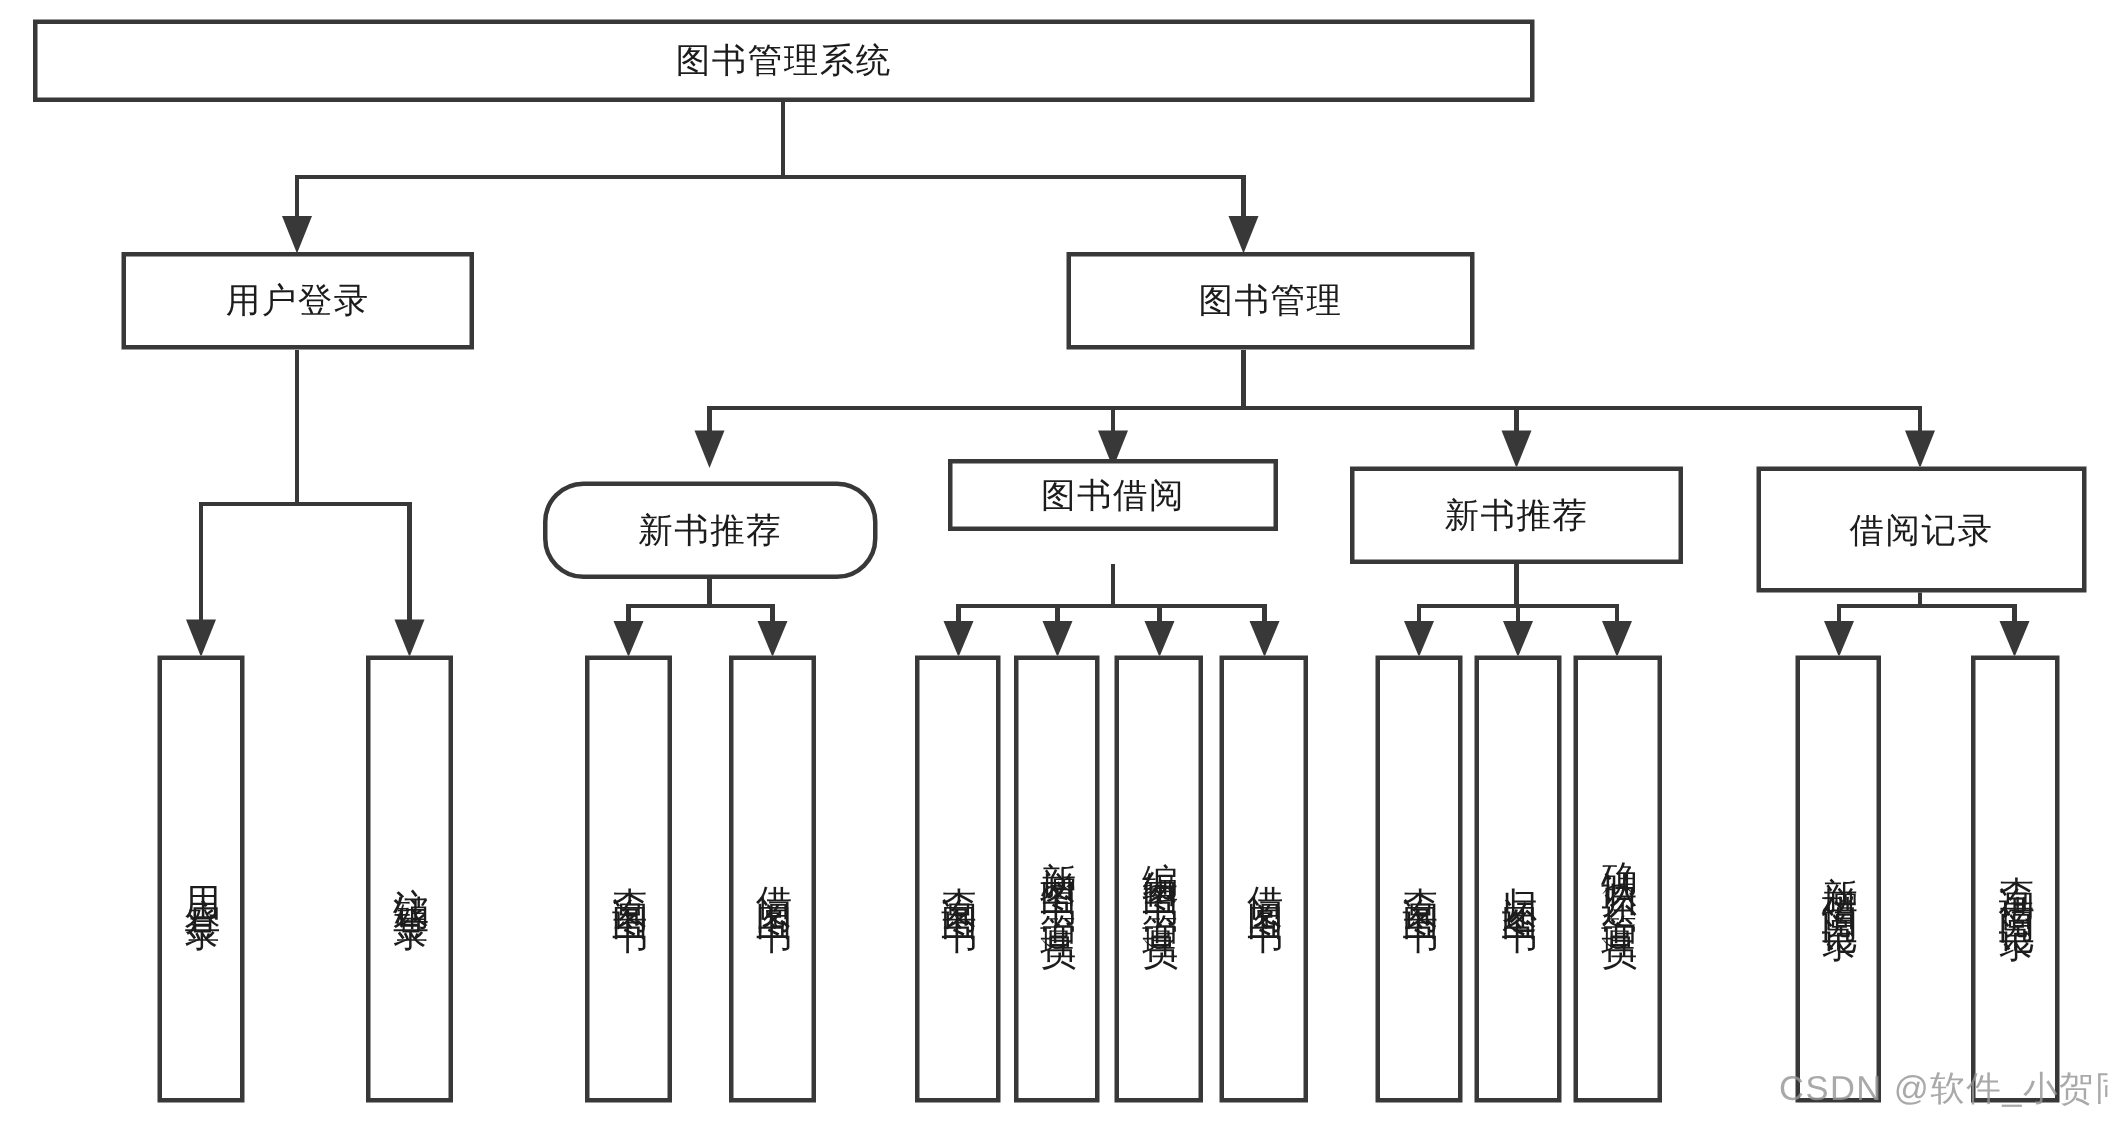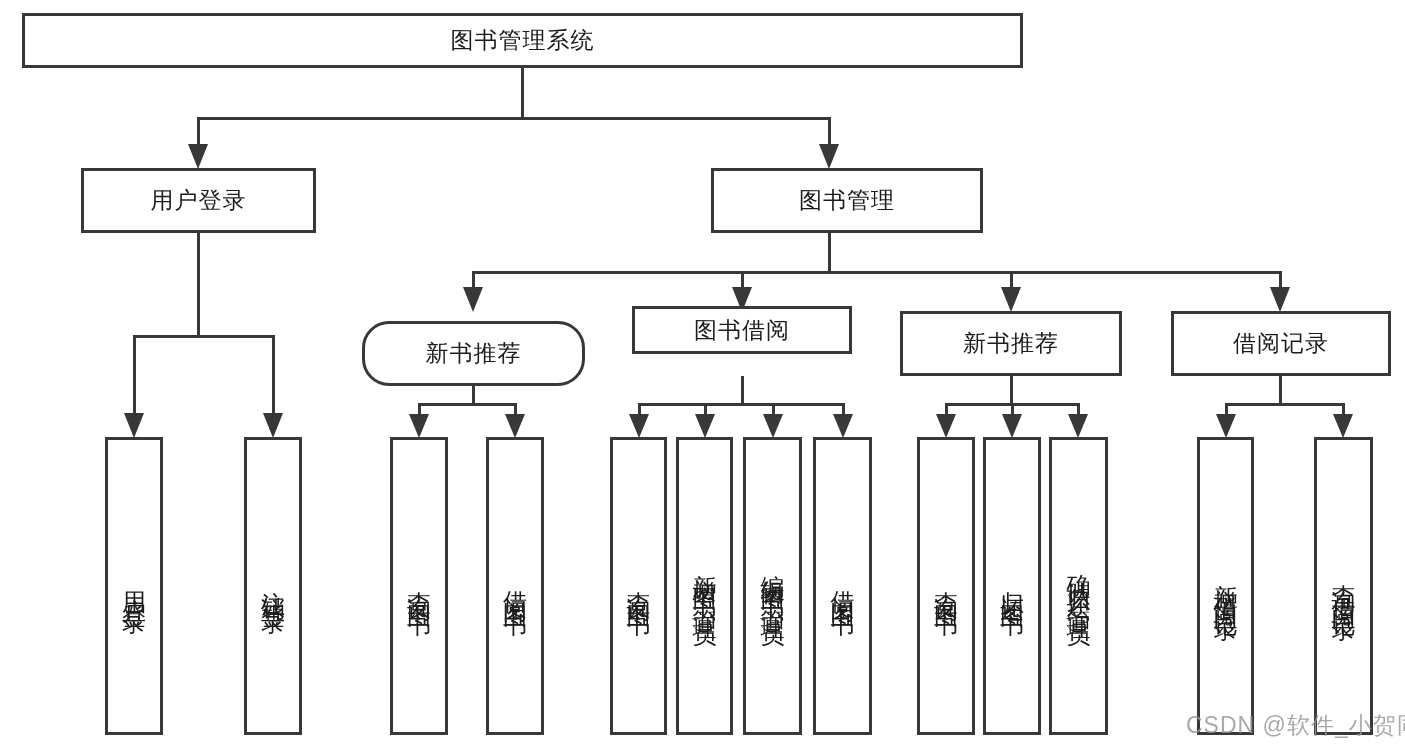--- a/index.html
+++ b/index.html
@@ -129,21 +129,21 @@
 
   <div class="box hbox" style="left:362px; top:321px; width:223px; height:65px;border-radius:27px;">
     <span>新书推荐</span>
   </div>
   <div class="box hbox" style="left:632px; top:306px; width:220px; height:48px;">
     <span>图书借阅</span>
   </div>
   <div class="box hbox" style="left:900px; top:311px; width:222px; height:65px;">
     <span>新书推荐</span>
   </div>
-  <div class="box hbox" style="left:1171px; top:311px; width:220px; height:65px;">
+  <div class="box hbox" style="left:1171px; top:311px; width:220px; height:84px;">
     <span>借阅记录</span>
   </div>
 
   <div class="box vbox" style="left:105px; top:437px; width:58px; height:298px;">
     <span>用户登录</span>
   </div>
   <div class="box vbox" style="left:244px; top:437px; width:58px; height:298px;">
     <span>注销登录</span>
   </div>
 

